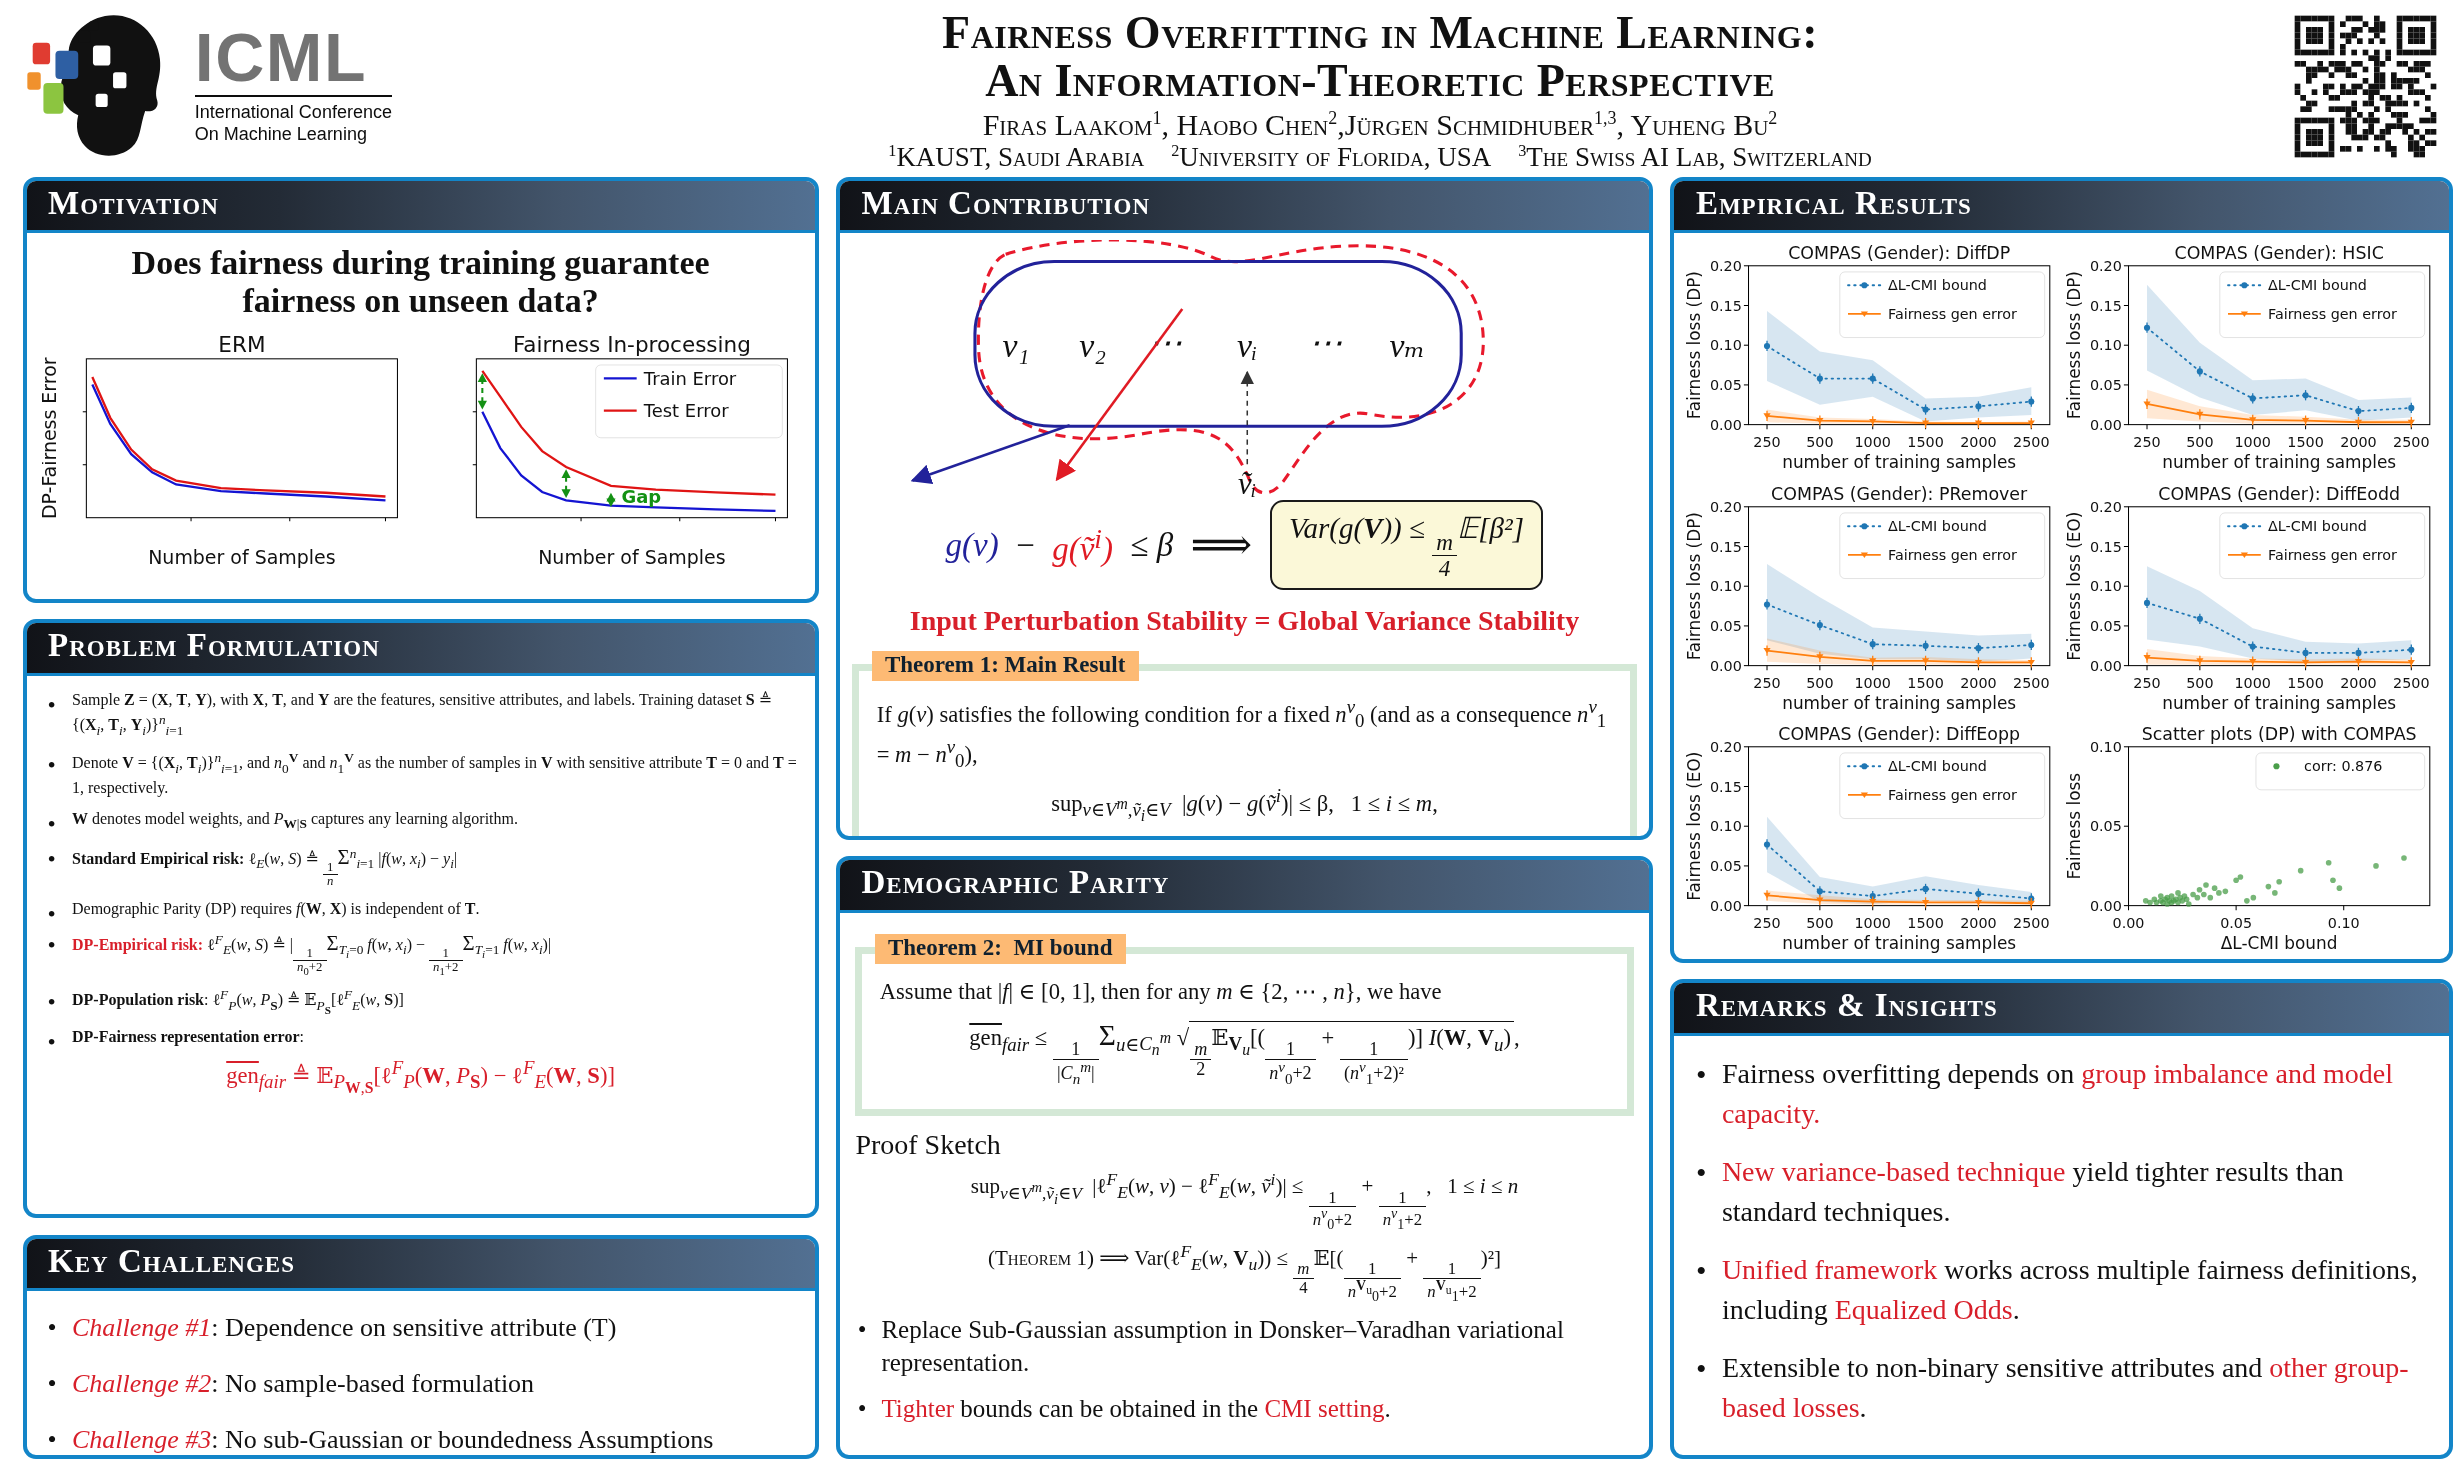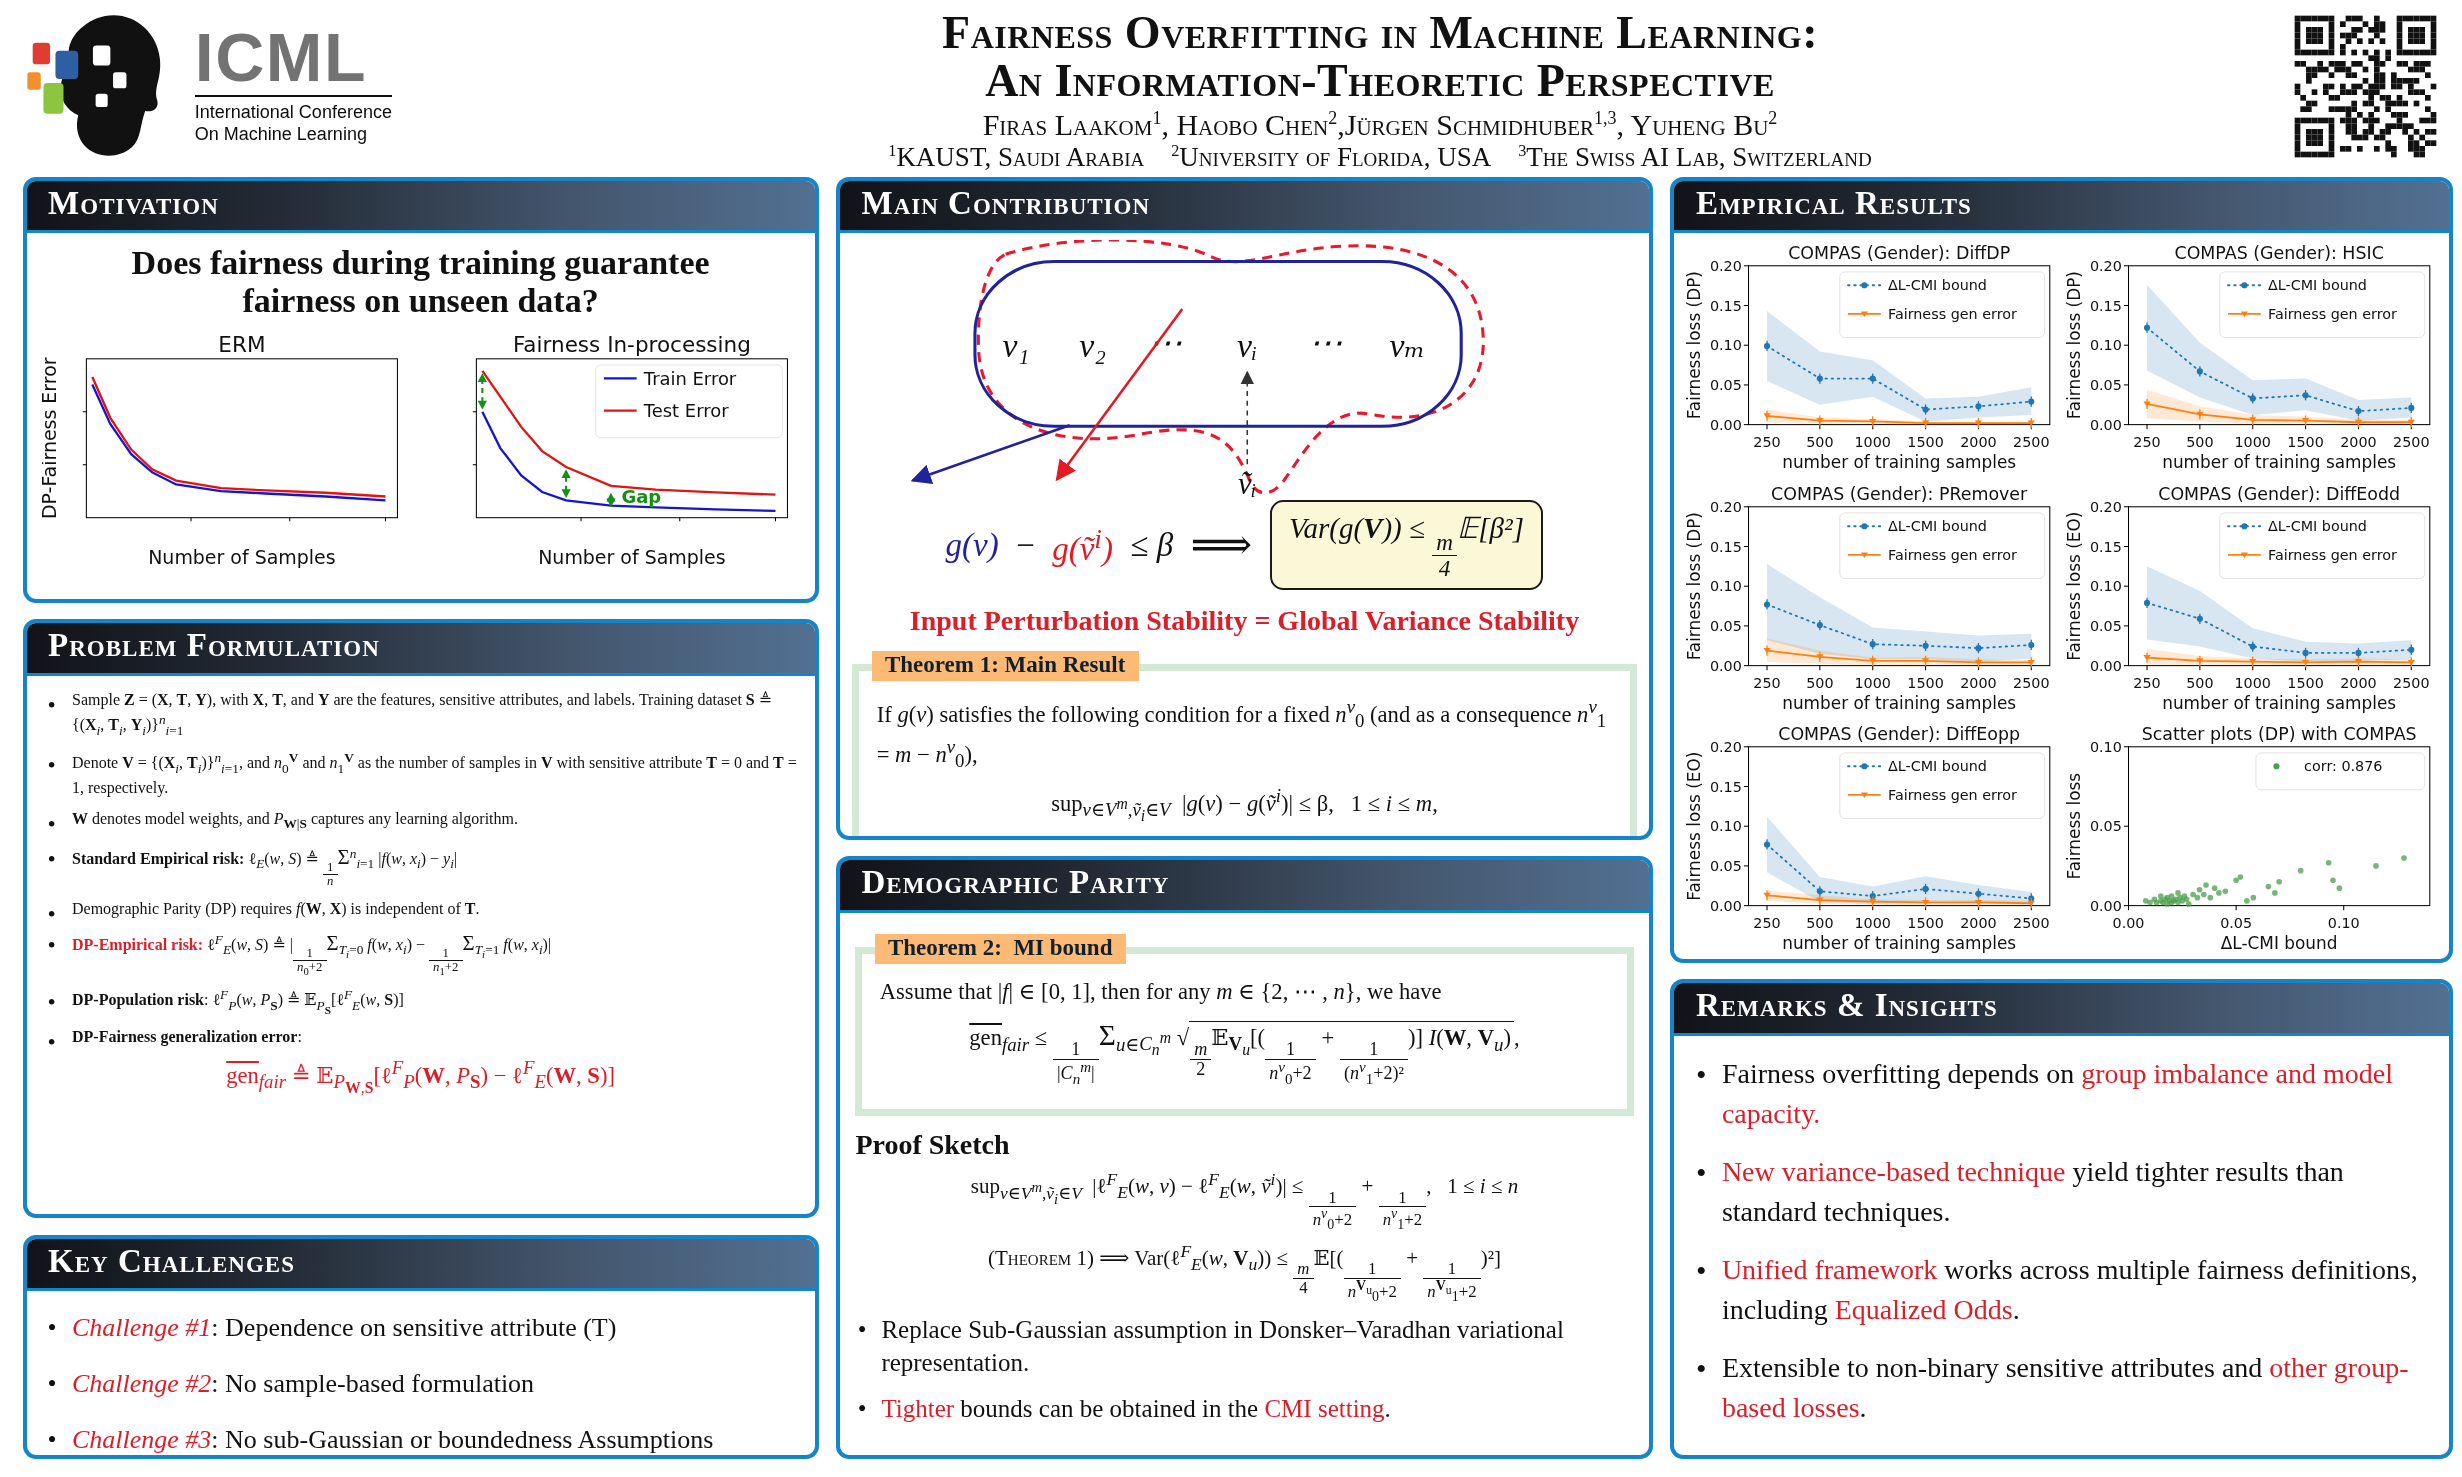--- a/index.html
+++ b/index.html
@@ -64,21 +64,21 @@
   .contrib-eq .blue{color:#22229a;}
   .contrib-eq .redt{color:#e01b24;}
   .contrib-eq .imp{font-style:normal;font-size:43px;line-height:.8;}
   .ybox{font-size:29px;background:#fbf8d8;border:2.6px solid #1a1a1a;border-radius:13.3px;padding:8.2px 17.4px;}
   .highlight{color:#d81f2a;font-weight:bold;text-align:center;font-size:28px;margin:14.4px 0 7.2px;}
   .thm{border:7.2px solid #d4e8d6;position:relative;margin-top:27px;padding:20.5px 17.4px 10.3px;background:#fff;}
   .thm-title{position:absolute;top:-19.5px;left:12.3px;background:#fdba74;padding:1px 13.3px 3.1px;font-weight:bold;font-size:23px;color:#10202e;}
   .thm p{margin:3.1px 0;font-size:22.6px;line-height:1.35;}
   .formula{text-align:center;font-size:22.6px;margin:11.3px 0;}
   
-  .proof-title{font-weight:bold;font-size:28px;margin:13.3px 0 3.1px;}
+  .proof-title{font-weight:normal;font-size:28px;margin:13.3px 0 3.1px;}
   .dform{text-align:center;font-size:21px;margin:8.2px 0;}
   .dlist{margin:7.2px 0 0;padding:0;list-style:none;font-size:25px;line-height:1.32;}
   .dlist li{margin:0 0 13.3px 26px;position:relative;}
   .dlist li::before{content:"•";position:absolute;left:-23.6px;top:0;}
   
   .egrid{display:grid;grid-template-columns:1fr 1fr;grid-row-gap:5.1px;justify-items:center;}
   
   .rlist{margin:3.1px 0 0;padding:0;list-style:none;font-size:28px;line-height:1.42;}
   .rlist li{margin:0 0 18.5px 29px;position:relative;}
   .rlist li::before{content:"•";position:absolute;left:-26px;top:0;font-size:30px;}
@@ -478,21 +478,21 @@
                 </span><span class="big">Σ</span><sup><i>n</i></sup><sub><i>i</i>=1</sub> |<i>f</i>(<i>w</i>, <i>x<sub>i</sub></i>) − <i>y<sub>i</sub></i>|</li>
             <li>Demographic Parity (DP) requires <i>f</i>(<b>W</b>, <b>X</b>) is independent of <b>T</b>.</li>
             <li><span class="red"><b>DP-Empirical risk:</b></span> ℓ<sup><i>F</i></sup><sub><i>E</i></sub>(<i>w</i>, <i>S</i>) ≜ |<span class="frac">
                   <span>1</span>
                   <span><i>n</i><sub>0</sub>+2</span>
                 </span><span class="big">Σ</span><sub><i>T<sub>i</sub></i>=0</sub> <i>f</i>(<i>w</i>, <i>x<sub>i</sub></i>) − <span class="frac">
                   <span>1</span>
                   <span><i>n</i><sub>1</sub>+2</span>
                 </span><span class="big">Σ</span><sub><i>T<sub>i</sub></i>=1</sub> <i>f</i>(<i>w</i>, <i>x<sub>i</sub></i>)|</li>
             <li><b>DP-Population risk</b>: ℓ<sup><i>F</i></sup><sub><i>P</i></sub>(<i>w</i>, <i>P</i><sub><b>S</b></sub>) ≜ 𝔼<sub><i>P</i><sub><b>S</b></sub></sub>[ℓ<sup><i>F</i></sup><sub><i>E</i></sub>(<i>w</i>, <b>S</b>)]</li>
-            <li><b>DP-Fairness generalization error</b>:</li>
+            <li><b>DP-Fairness representation error</b>:</li>
           </ul>
           <div class="cform red"><span class="ol">gen</span><sub><i>fair</i></sub> ≜ 𝔼<sub><i>P</i><sub><b>W</b>,<b>S</b></sub></sub>[ℓ<sup><i>F</i></sup><sub><i>P</i></sub>(<b>W</b>, <i>P</i><sub><b>S</b></sub>) − ℓ<sup><i>F</i></sup><sub><i>E</i></sub>(<b>W</b>, <b>S</b>)]</div>
         </div>
       </section>
 
       <section class="box" id="sec-challenges">
         <div class="box-head"><span>Key Challenges</span></div>
         <div class="box-body" style="padding:15.4px 17.4px 5.1px;">
           <ul class="clist">
             <li><span class="chal">Challenge #1</span>: Dependence on sensitive attribute (T)</li>

